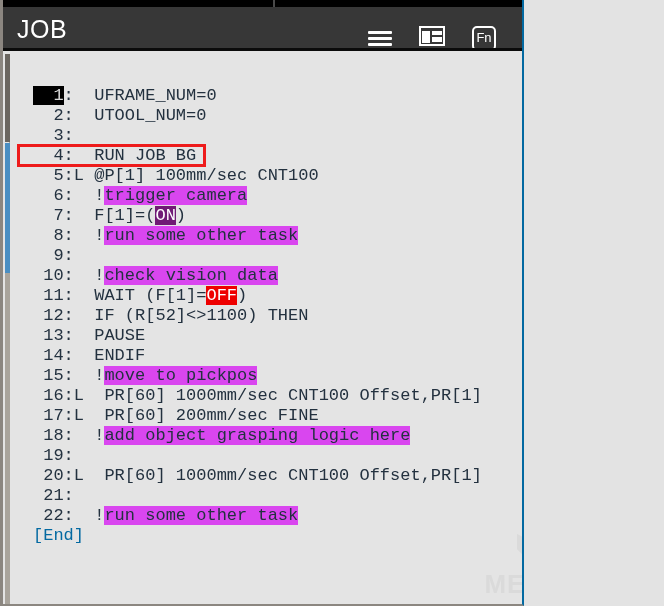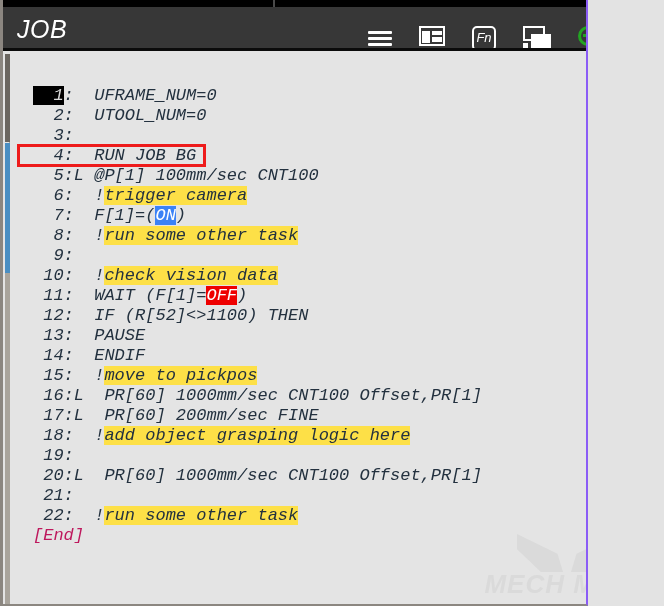--- a/index.html
+++ b/index.html
@@ -3,28 +3,27 @@
 <meta charset="utf-8">
 <style>
   html,body{margin:0;padding:0;}
   body{
     width:664px;height:606px;
     background:#e3e3e3;
     font-family:"Liberation Mono","DejaVu Sans Mono",monospace;
     overflow:hidden;
   }
   .screen{
-    position:relative;width:588px;height:606px;
+    position:relative;width:524px;height:606px;
     background:#e4e4e4;
     box-sizing:border-box;
     border-left:3px solid #8b8680;
-    border-right:2px solid #8b5cf6;
+    border-right:2px solid #0369a1;
     border-bottom:2px solid #8b8680;
     overflow:hidden;
-    font-style:italic;
   }
   
   .topstrip{
     position:absolute;left:0;top:0;width:664px;height:7px;
     background:#000;
   }
   .topstrip .divider{
     position:absolute;left:270px;top:0;width:2px;height:7px;background:#4a4a4a;
   }
   
@@ -106,29 +105,29 @@
   }
   
   .code{
     position:absolute;left:8px;top:32px;width:650px;
     font-size:17px;line-height:20px;
     color:#23313f;
     white-space:pre;
   }
   .row{height:20px;position:relative;white-space:pre;padding-left:22px;}
   .lineno{display:inline-block;}
-  .hl-yellow{background:#fde047;}
-  .hl-green{background:#3b82f6;color:#ffffff;}
+  .hl-yellow{background:#d946ef;}
+  .hl-green{background:#701a75;color:#ffffff;}
   .hl-red{background:#ee0000;color:#ffffff;}
   .cursor{background:#000000;color:#d8d8d8;}
   .boxed{
     position:absolute;left:6px;top:-2px;width:189px;height:23px;
     border:3px solid #ee1b1b;box-sizing:border-box;pointer-events:none;
   }
-  .endmark{color:#be185d;}
+  .endmark{color:#0369a1;}
   
   .watermark{
     position:absolute;right:8px;bottom:4px;width:190px;height:72px;opacity:1;
   }
   .wm-logo{position:absolute;left:48px;top:4px;width:100px;height:38px;}
   .wm-l{position:absolute;left:0;top:0;width:46px;height:38px;background:#dadada;
      clip-path:polygon(0 0,88% 52%,100% 100%,52% 100%,0 40%);}
   .wm-r{position:absolute;right:0;top:0;width:46px;height:38px;background:#dadada;
      clip-path:polygon(100% 0,12% 52%,0 100%,48% 100%,100% 40%);}
   .wm-text{

